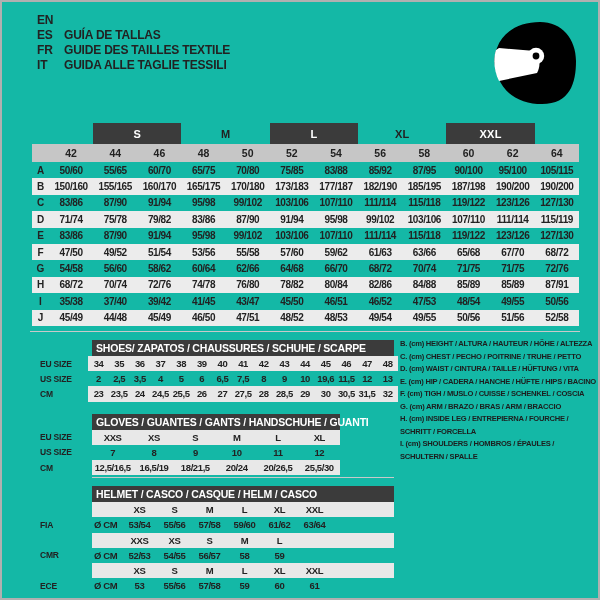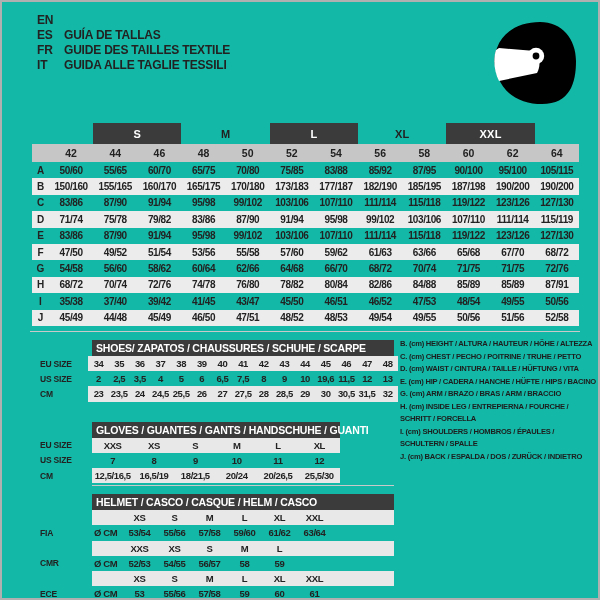--- a/index.html
+++ b/index.html
@@ -39,21 +39,21 @@
   .hr-line{position:absolute;left:28px;top:329px;width:550px;height:1px;background:#c9c9c9}
   .thin-line{height:1px;background:#c9c9c9;width:302px;margin-left:60px}
   
   .bottom-left{position:absolute;left:30px;top:338px;width:366px}
   .bar{
     height:16px;background:var(--dark-bar);color:#fff;font-size:10.5px;font-weight:700;
     line-height:16px;padding-left:4px;letter-spacing:-0.2px;white-space:nowrap;
     margin-left:60px;width:302px;
   }
   .bar.narrow{width:248px}
-  .gloves-sec{margin-top:20px}
+  .gloves-sec{margin-top:12px}
   .line-wrap{margin-top:2px}
   .helmet-sec{margin-top:8px}
   .srow{display:flex;height:15.2px;align-items:center}
   .rlabel{width:60px;padding-left:8px;font-size:8.5px;font-weight:700;letter-spacing:-0.2px}
   .vals{display:grid;height:100%;align-items:center;width:334px}
   .vals.narrow{width:248px}
   .band{background:var(--sub-band)}
   .vcell{text-align:center;font-size:9.5px;font-weight:700;letter-spacing:-0.4px;white-space:nowrap}
   .hvals{display:grid;grid-template-columns:30px repeat(6,35px);height:100%;align-items:center;width:302px}
   .hvals .unit{text-align:left;padding-left:2px}
@@ -473,19 +473,19 @@
           </div>
         </div>
     </div>
   </div>
 
   <div class="legend">
       <div class="legend-item">B. (cm) HEIGHT / ALTURA / HAUTEUR / HÖHE / ALTEZZA</div>
       <div class="legend-item">C. (cm) CHEST / PECHO / POITRINE / TRUHE / PETTO</div>
       <div class="legend-item">D. (cm) WAIST / CINTURA / TAILLE / HÜFTUNG / VITA</div>
       <div class="legend-item">E. (cm) HIP / CADERA / HANCHE / HÜFTE / HIPS / BACINO</div>
+      <div class="legend-item">F. (cm) TIGH / MUSLO / CUISSE / SCHENKEL / COSCIA</div>
       <div class="legend-item">G. (cm) ARM / BRAZO / BRAS / ARM / BRACCIO</div>
       <div class="legend-item">H. (cm) INSIDE LEG / ENTREPIERNA / FOURCHE / SCHRITT / FORCELLA</div>
       <div class="legend-item">I. (cm) SHOULDERS / HOMBROS / ÉPAULES / SCHULTERN / SPALLE</div>
-      <div class="legend-item">J. (cm) BACK / ESPALDA / DOS / ZURÜCK / INDIETRO</div>
     </div>
 
 </div>
 
 </body></html>

